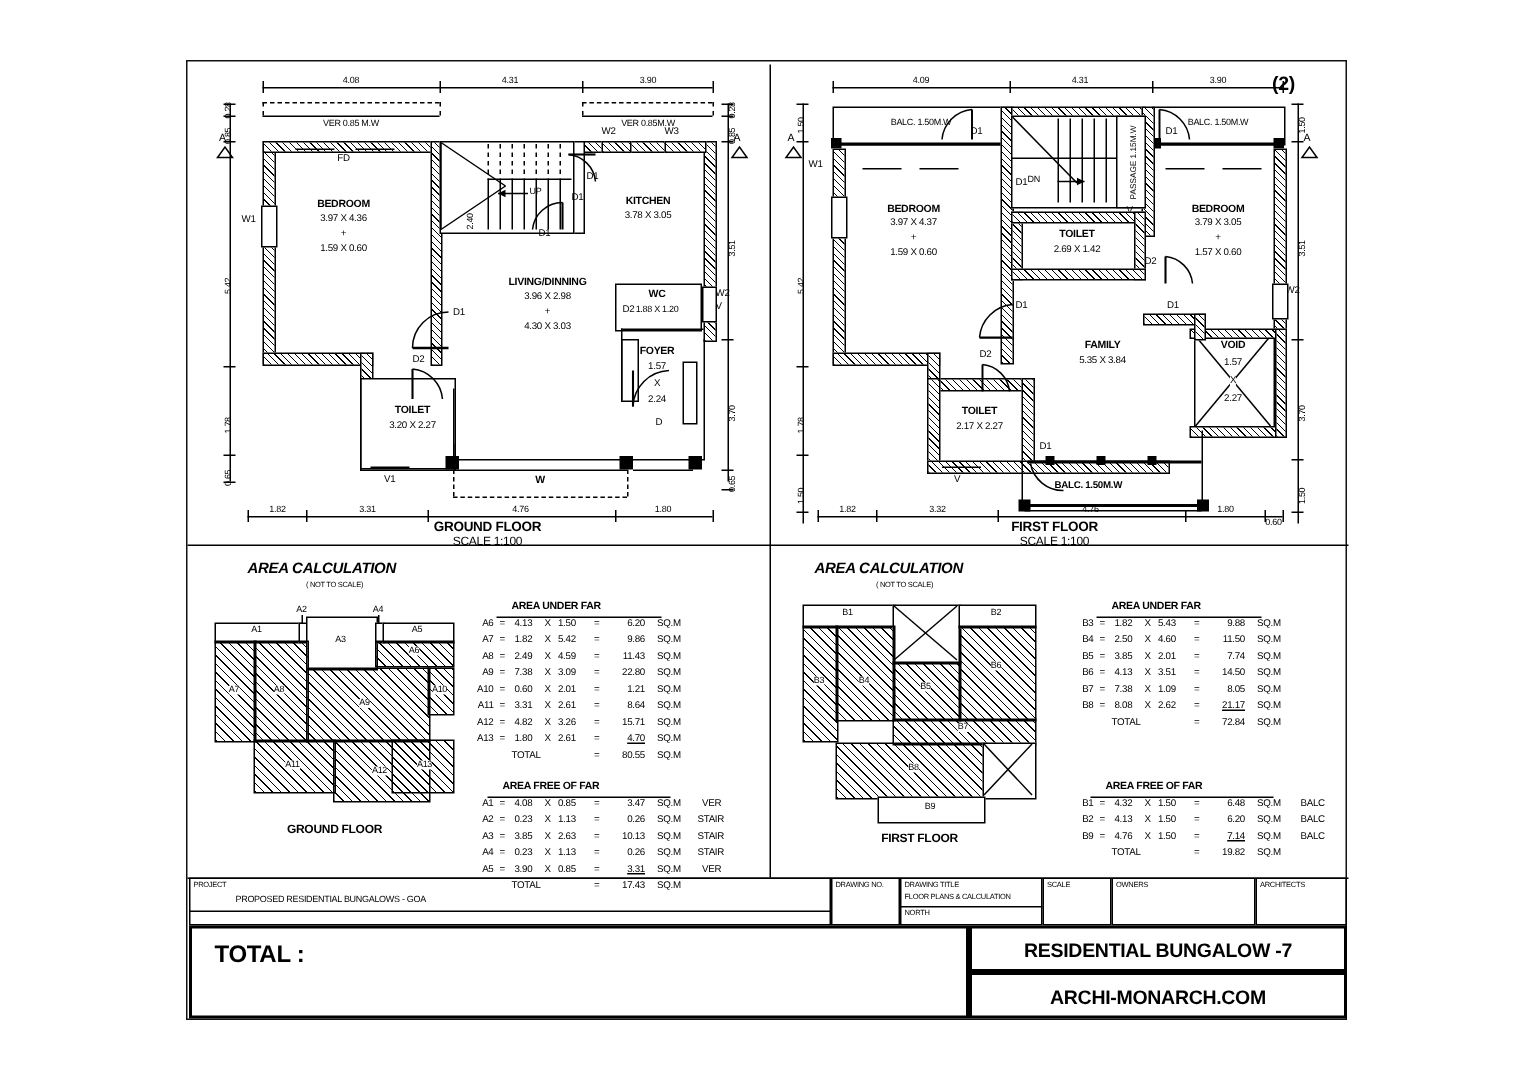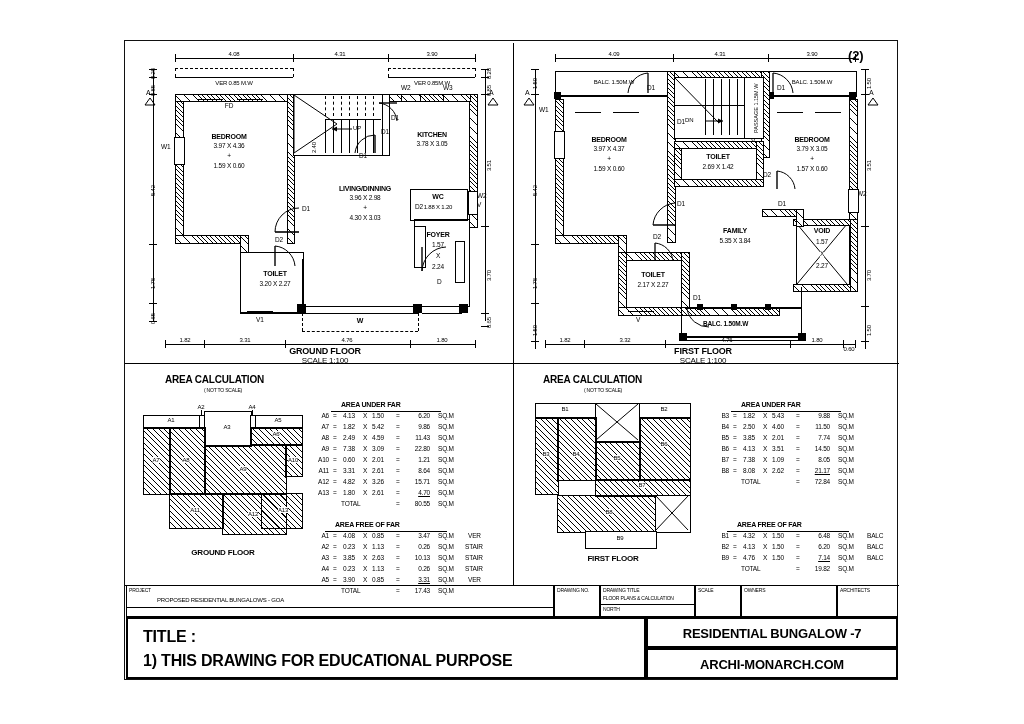--- a/index.html
+++ b/index.html
@@ -28,21 +28,21 @@
   svg{position:absolute;overflow:visible;}
   .arc{fill:none;stroke:#000;stroke-width:1;}
   
   .t5{font-size:5px;}
   .t55{font-size:5.5px;}
   .t6{font-size:6px;}
   .t65{font-size:6.5px;}
   .t7{font-size:7px;}
   .t8{font-size:8px;}
   .t9{font-size:9px;}
-  .t10{font-size:10px;}
+  .t10{font-size:10px;font-style:italic;}
   .t13{font-size:13px;}
   .t16{font-size:16px;}
   .b{font-weight:bold;}
   
   .tbbox{position:absolute;border:1px solid #000;box-sizing:border-box;}
   .tbthick{position:absolute;border:2px solid #000;box-sizing:border-box;}
   
   .tblline{position:absolute;border-top:1px solid #000;height:0;}
 </style>
 </head>
@@ -855,22 +855,21 @@
     <div class="tbbox" style="left:570px;top:0px;width:46px;height:32px;"></div>
     <div class="txt t5" style="left:573px;top:3px;">SCALE</div>
 
     <div class="tbbox" style="left:616px;top:0px;width:96px;height:32px;"></div>
     <div class="txt t5" style="left:619px;top:3px;">OWNERS</div>
 
     <div class="tbbox" style="left:712px;top:0px;width:61px;height:32px;"></div>
     <div class="txt t5" style="left:715px;top:3px;">ARCHITECTS</div>
 
     <div class="tbthick" style="left:1px;top:32px;width:520px;height:62px;"></div>
-    <div class="txt t16 b" style="left:18px;top:44px;">TITLE :</div>
-    <div class="txt t16 b" style="left:18px;top:68px;">1) THIS DRAWING FOR EDUCATIONAL PURPOSE</div>
+    <div class="txt t16 b" style="left:18px;top:44px;">TOTAL :</div>
 
     <div class="tbthick" style="left:521px;top:32px;width:252px;height:31px;"></div>
     <div class="txt t13 b c" style="left:647px;top:42px;">RESIDENTIAL BUNGALOW -7</div>
 
     <div class="tbthick" style="left:521px;top:63px;width:252px;height:31px;"></div>
     <div class="txt t13 b c" style="left:647px;top:73px;">ARCHI-MONARCH.COM</div>
   </div>
 
 </div>
 

